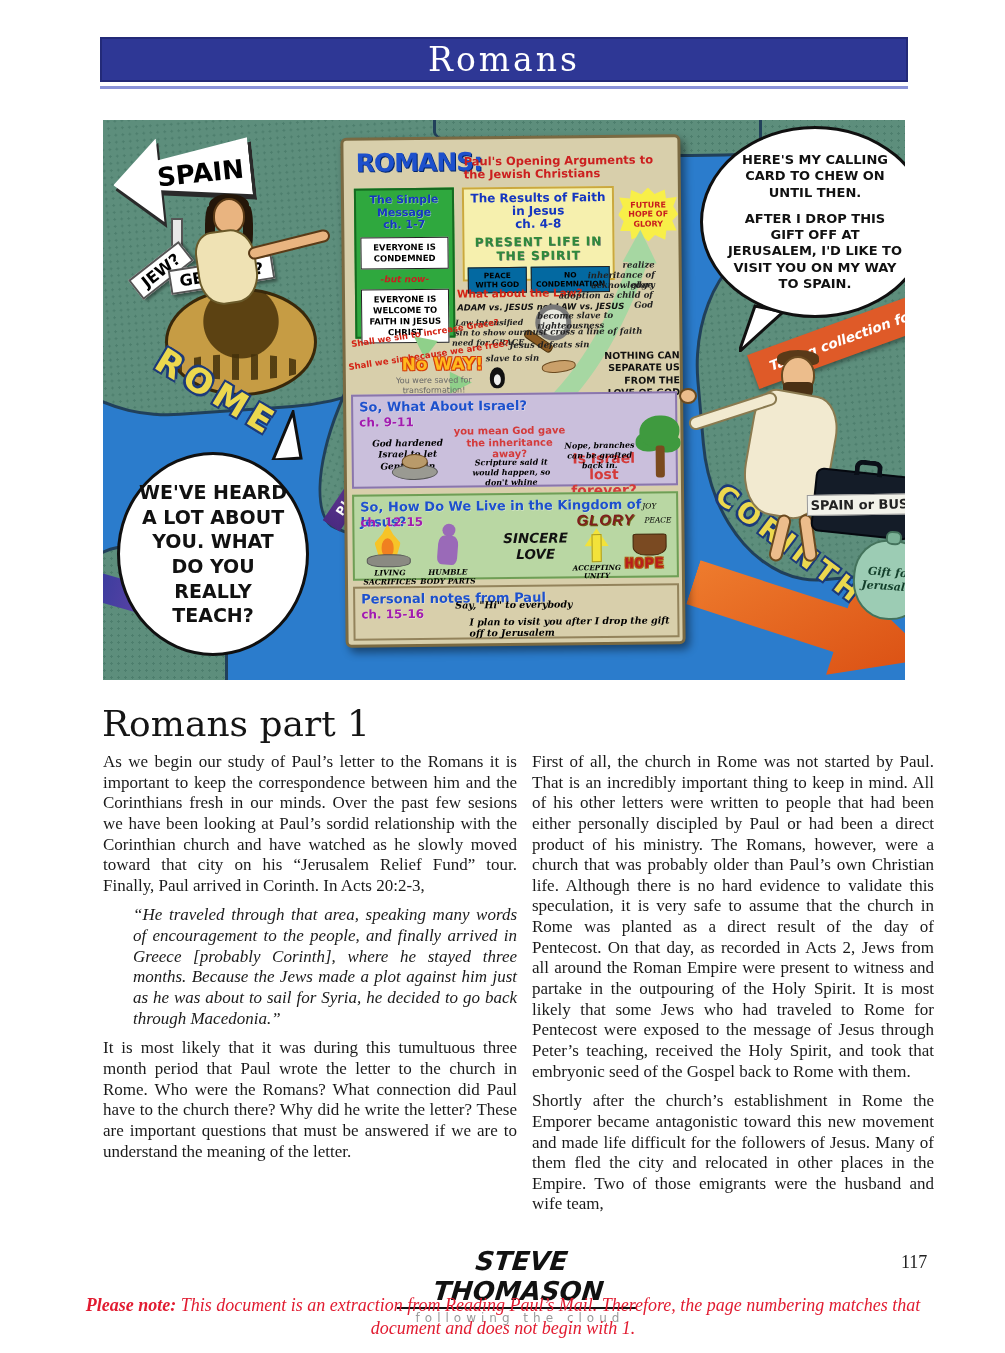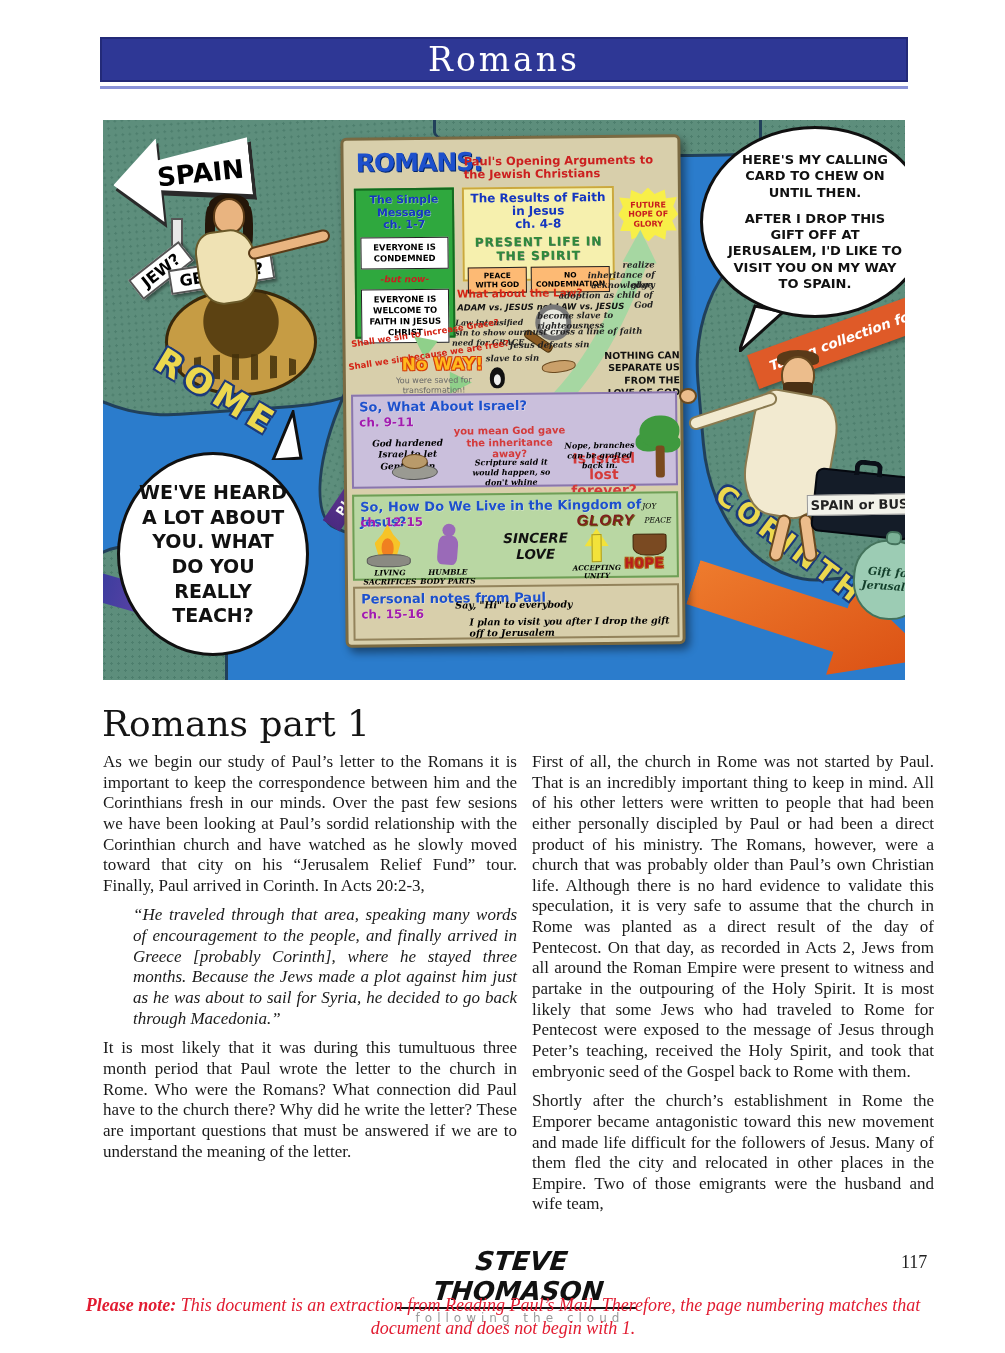--- a/index.html
+++ b/index.html
@@ -129,21 +129,21 @@
   .sm-white { background:#fff; border:1px solid #222; font-family:"DejaVu Sans", sans-serif; font-size:8.5px;
       font-weight:bold; padding:4px 2px; margin-top:5px; line-height:1.3; }
   .sm-divider { color:#c81f1f; font-family:"DejaVu Sans", sans-serif; font-weight:bold; font-style:italic; font-size:9px; margin-top:5px; }
 
   .rf-box { left:118px; top:48px; width:152px; height:94px; background:#f6f0ae; border:2px solid #caa83e; text-align:center; padding:3px; }
   .rf-box * { position:static; }
   .rf-heading { font-family:"DejaVu Sans", sans-serif; font-weight:bold; font-size:12px; color:#1536c0; line-height:1.1; }
   .rf-spirit { display:block; color:#2f8a3c; font-family:"DejaVu Sans", sans-serif; font-weight:bold; font-size:12px;
       letter-spacing:1px; margin-top:3px; text-shadow:.5px .5px 0 #777; }
   .rf-row { display:flex; gap:4px; justify-content:center; margin-top:4px; }
-  .rf-white { background:#fdba74; border:1px solid #222; font-family:"DejaVu Sans", sans-serif; font-size:7.5px; font-weight:bold; padding:3px 4px; }
+  .rf-white { background:#0369a1; border:1px solid #222; font-family:"DejaVu Sans", sans-serif; font-size:7.5px; font-weight:bold; padding:3px 4px; }
 
   .burst { left:274px; top:50px; width:60px; height:54px; background:#f8ef48;
       clip-path:polygon(50% 0,61% 12%,78% 4%,80% 20%,98% 18%,92% 35%,100% 50%,90% 62%,97% 80%,80% 80%,78% 97%,61% 88%,50% 100%,38% 88%,22% 96%,20% 80%,3% 80%,9% 62%,0 50%,8% 35%,2% 18%,20% 20%,22% 4%,39% 12%);
       display:flex; align-items:center; justify-content:center; text-align:center; }
   .burst-label { position:static; font-family:"DejaVu Sans", sans-serif; font-weight:bold; font-size:8px; color:#c81f1f; line-height:1.15; width:46px; }
 
   .swoosh { left:0; top:90px; }
   .law-q  { left:112px; top:148px; color:#d42314; font-family:"DejaVu Sans", sans-serif; font-weight:bold; font-size:10.5px; }
   .law-a1 { left:112px; top:163px; font-family:"DejaVu Sans", sans-serif; font-weight:bold; font-style:italic; font-size:8.5px; color:#111; }
   .law-a2 { left:104px; top:178px; width:80px; font-family:"DejaVu Serif", serif; font-weight:bold; font-style:italic;

